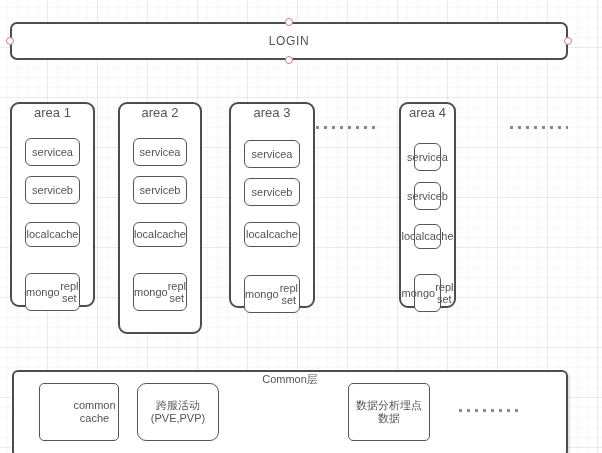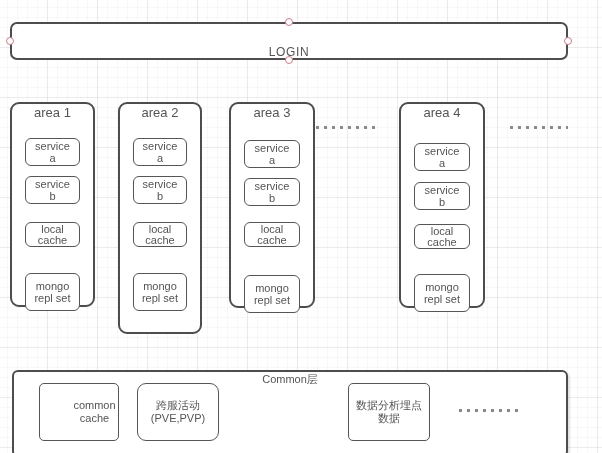--- a/index.html
+++ b/index.html
@@ -32,21 +32,21 @@
     flex-direction: column;
     align-items: center;
     justify-content: center;
     text-align: center;
     font-size: 11px;
     line-height: 12.5px;
   }
   .login {
     left: 10px; top: 22px; width: 558px; height: 38px;
     border-width: 2px; border-radius: 7px;
-    font-size: 12px; letter-spacing: 0.6px; justify-content: flex-end;
+    font-size: 12px; letter-spacing: 0.6px;
   }
   .handle {
     position: absolute;
     width: 8px; height: 8px;
     border-radius: 50%;
     background: #ffffff;
     border: 1.5px solid #c87f8a;
     z-index: 5;
   }
   .area {
@@ -55,21 +55,21 @@
   }
   .area-title {
     position: absolute; top: 3px; left: 0; right: 0;
     text-align: center; font-size: 13px; color: #545454;
   }
   .inner {
     position: absolute; left: 13px; right: 13px;
     background: #fff;
     border: 1.6px solid #555555;
     border-radius: 6px;
-    display: flex; flex-direction: column;
+    display: flex; flex-direction: row;
     align-items: center; justify-content: center;
     text-align: center;
     font-size: 11px; line-height: 12px; color: #545454;
   }
   .svc-a   { top: 34px;  height: 28px; }
   .svc-b   { top: 72px;  height: 28px; }
   .lcache  { top: 118px; height: 25px; line-height: 11px; }
   .mongo   { top: 149px; height: 38px; margin-top: 20px; }
   .common {
     left: 12px; top: 342px; width: 556px; height: 87px;
@@ -167,21 +167,21 @@
       <span class="line">cache</span>
     </div>
     <div class="inner mongo" style="top:151px;">
       <span class="line">mongo</span>
       <span class="line">repl set</span>
     </div>
   </div>
 
   <div class="dots" style="left:316px; top:126px; width:62px;"></div>
 
-  <div class="shape area" style="left:399px; top:102px; width:86px; height:206px;">
+  <div class="shape area" style="left:399px; top:102px; width:57px; height:206px;">
     <div class="area-title">area 4</div>
     <div class="inner svc-a" style="top:39px;">
       <span class="line">service</span>
       <span class="line">a</span>
     </div>
     <div class="inner svc-b" style="top:78px;">
       <span class="line">service</span>
       <span class="line">b</span>
     </div>
     <div class="inner lcache" style="top:120px;">

